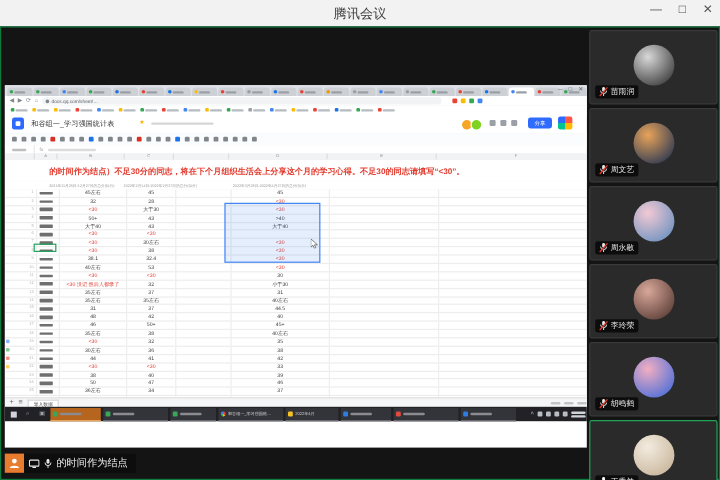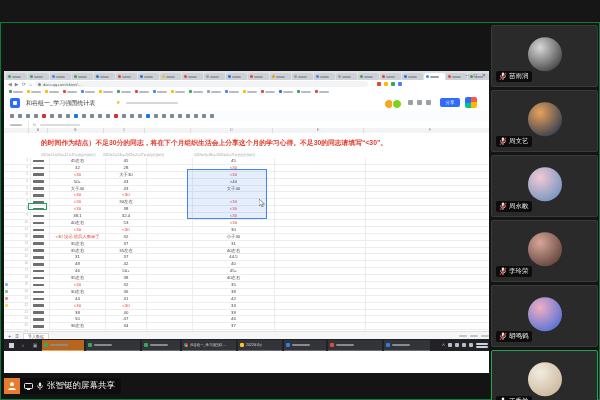--- a/index.html
+++ b/index.html
@@ -122,20 +122,28 @@
   .personbox{width:16px;height:16px;background:#e87c2e;display:flex;align-items:center;justify-content:center;flex:none;}
   .labelchip{height:16px;background:#0d0d0d;display:flex;align-items:center;gap:3px;padding:0 6px 0 4px;}
   .labelchip .txt{color:#f0f0f0;font-size:8.5px;white-space:nowrap;}
   svg{display:block;}
 </style>
 </head>
 <body>
 
 <div id="app">
 
+  <div class="titlebar">
+    <div class="title">腾讯会议</div>
+    <div class="winctl">
+      <span>—</span>
+      <span>□</span>
+      <span>✕</span>
+    </div>
+  </div>
 
   <div class="appbody">
 
     <div class="share">
 
       <div class="row-abs tabstrip" id="tabstrip">
           <div class="tab">
             <div class="fav" style="background: rgb(58, 167, 87);"></div>
             <div class="tt"></div>
           </div>
@@ -920,18 +928,18 @@
               <rect x="3" y="7" width="3" height="1" fill="#e8e8e8"></rect>
             </svg>
         </span>
         <span>
           <svg width="8" height="9" viewBox="0 0 8 9">
               <rect x="2.8" y="0.5" width="2.4" height="4" rx="1.2" fill="#e8e8e8"></rect>
               <path d="M1.5,3.5 a2.5,2.5 0 0 0 5,0" fill="none" stroke="#e8e8e8" stroke-width="0.8"></path>
               <line x1="4" y1="6.3" x2="4" y2="8" stroke="#e8e8e8" stroke-width="0.8"></line>
             </svg>
         </span>
-        <span class="txt">张智铤的屏幕共享</span>
+        <span class="txt">的时间作为结点</span>
       </div>
     </div>
 
   </div>
 </div>
 
 </body></html>

